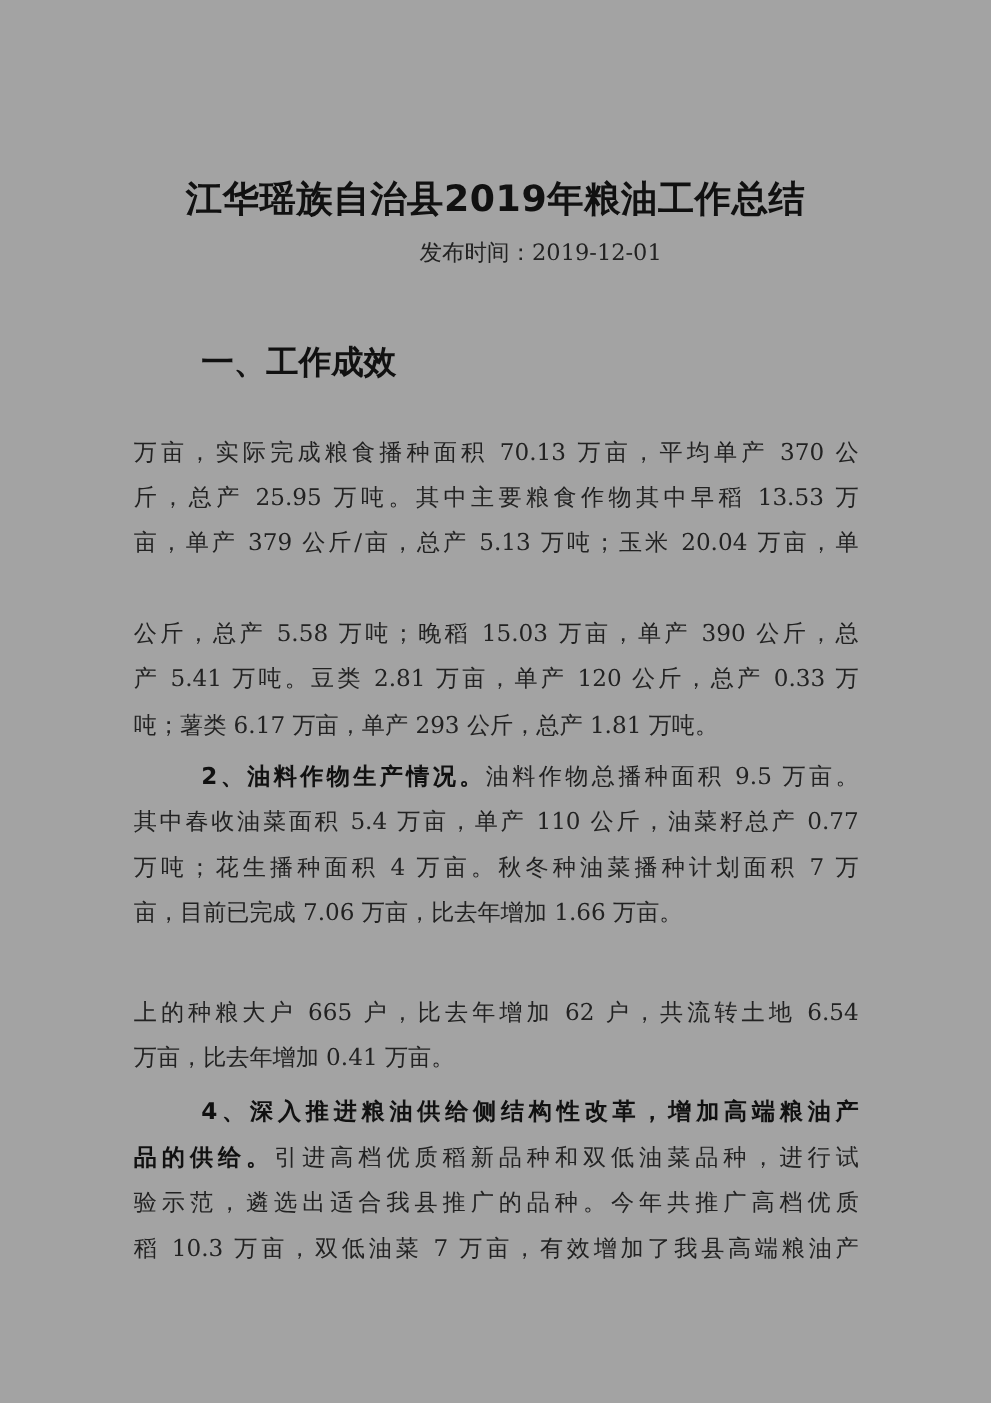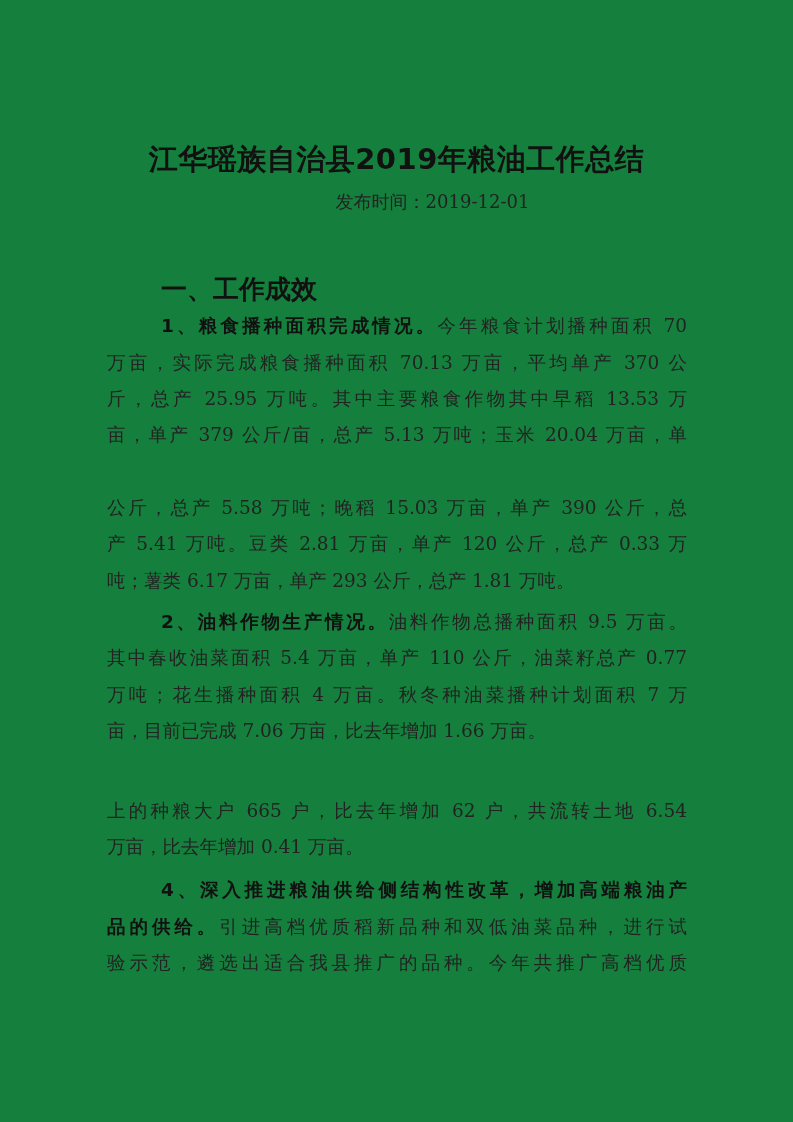--- a/index.html
+++ b/index.html
@@ -1,49 +1,49 @@
 <!DOCTYPE html>
 <html><head>
 <meta charset="utf-8">
 <style>
   html, body { margin: 0; padding: 0; background: #ffffff; }
   body { width: 793px; height: 1122px; position: relative; overflow: hidden;
          font-family: "DejaVu Serif", "Liberation Serif", serif; color: #111; }
-  .page { position: absolute; left: 0; top: 0; width: 793px; height: 1122px; background: #15803d; }
+  .page { position: absolute; left: 0; top: 0; width: 793px; height: 1122px; background: #a3a3a3; }
   .title { position: absolute; left: 0; width: 793px; top: 140px; text-align: center;
            font-family: "DejaVu Sans", sans-serif; font-weight: bold; font-size: 29px; letter-spacing: 0.5px; color: #111; }
   .date { position: absolute; left: 0; width: 793px; top: 190px; text-align: center; font-size: 18px; color: #222; padding-left: 36px; }
   .h1 { position: absolute; left: 161px; top: 272px; font-family: "DejaVu Sans", sans-serif; font-weight: bold; font-size: 26px; }
   .line { position: absolute; left: 107px; width: 580px; font-size: 18.5px; height: 30px; line-height: 30px;
           text-align: justify; text-align-last: justify; white-space: nowrap; color: #222; }
   .line.indent { left: 161px; width: 526px; }
   .line.last { text-align-last: left; }
   .b { font-family: "DejaVu Sans", sans-serif; font-weight: bold; color: #111; }
 </style>
 </head>
 <body>
 
 <div class="page">
   <div class="title">江华瑶族自治县2019年粮油工作总结</div>
   <div class="date">发布时间：2019-12-01</div>
 
   <div class="h1">一、工作成效</div>
 
-  <div class="line indent" style="top:311px"><span class="b">1、粮食播种面积完成情况。</span><span>今年粮食计划播种面积 70</span></div>
   <div class="line" style="top:348px">万亩，实际完成粮食播种面积 70.13 万亩，平均单产 370 公</div>
   <div class="line" style="top:384px">斤，总产 25.95 万吨。其中主要粮食作物其中早稻 13.53 万</div>
   <div class="line" style="top:420px">亩，单产 379 公斤/亩，总产 5.13 万吨；玉米 20.04 万亩，单</div>
   <div class="line" style="top:493px">公斤，总产 5.58 万吨；晚稻 15.03 万亩，单产 390 公斤，总</div>
   <div class="line" style="top:529px">产 5.41 万吨。豆类 2.81 万亩，单产 120 公斤，总产 0.33 万</div>
   <div class="line last" style="top:566px">吨；薯类 6.17 万亩，单产 293 公斤，总产 1.81 万吨。</div>
 
   <div class="line indent" style="top:607px"><span class="b">2、油料作物生产情况。</span><span>油料作物总播种面积 9.5 万亩。</span></div>
   <div class="line" style="top:643px">其中春收油菜面积 5.4 万亩，单产 110 公斤，油菜籽总产 0.77</div>
   <div class="line" style="top:680px">万吨；花生播种面积 4 万亩。秋冬种油菜播种计划面积 7 万</div>
   <div class="line last" style="top:716px">亩，目前已完成 7.06 万亩，比去年增加 1.66 万亩。</div>
 
   <div class="line" style="top:796px">上的种粮大户 665 户，比去年增加 62 户，共流转土地 6.54</div>
   <div class="line last" style="top:832px">万亩，比去年增加 0.41 万亩。</div>
 
   <div class="line indent b" style="top:875px">4、深入推进粮油供给侧结构性改革，增加高端粮油产</div>
   <div class="line" style="top:948px">验示范，遴选出适合我县推广的品种。今年共推广高档优质</div>
   <div class="line" style="top:912px"><span class="b">品的供给。</span><span>引进高档优质稻新品种和双低油菜品种，进行试</span></div>
+  <div class="line" style="top:985px">稻 10.3 万亩，双低油菜 7 万亩，有效增加了我县高端粮油产</div>
 </div>
 
 </body></html>

